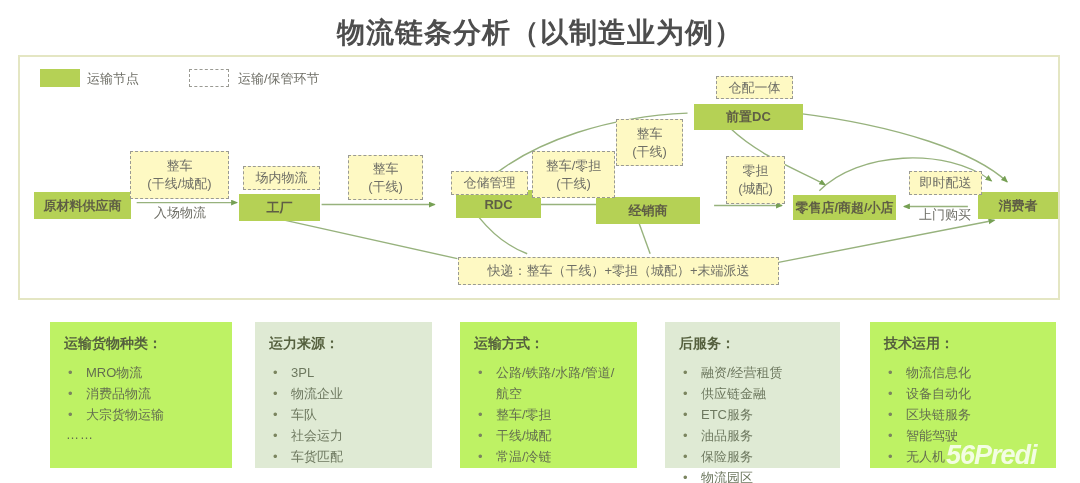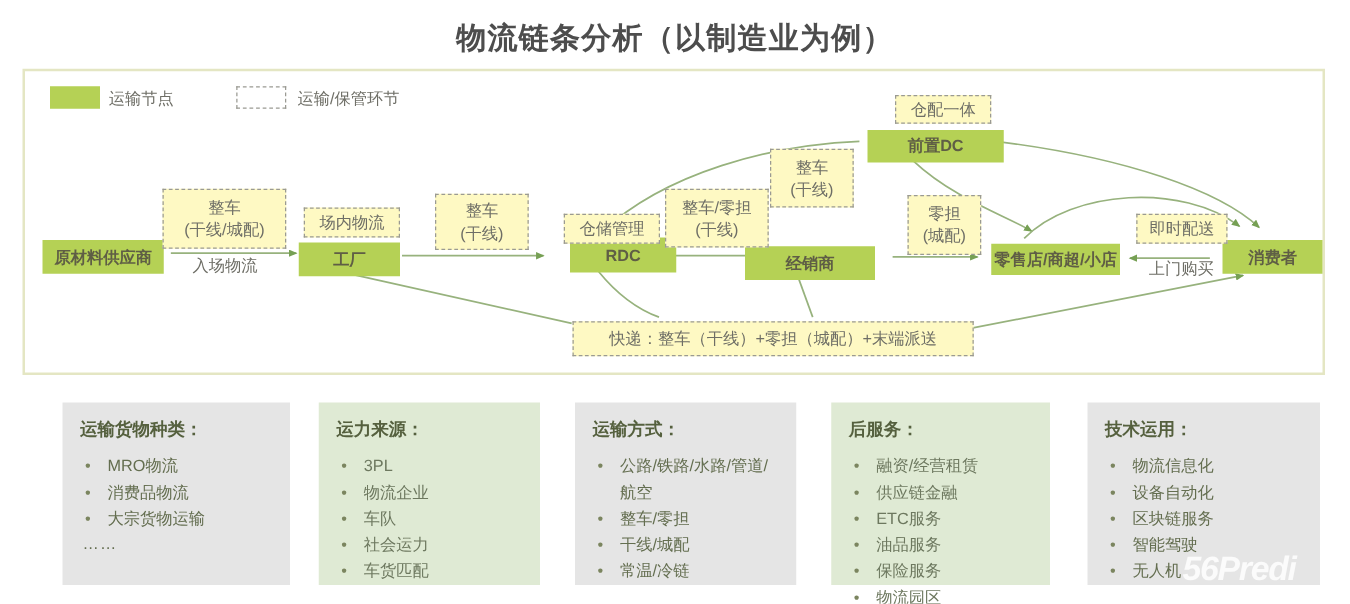--- a/index.html
+++ b/index.html
@@ -3,21 +3,21 @@
 <meta charset="utf-8">
 <style>
   html,body{margin:0;padding:0;}
   body{
     width:1080px;height:483px;position:relative;background:#ffffff;
     font-family:"Liberation Sans","DejaVu Sans",sans-serif;
     overflow:hidden;
   }
   .page-title{
     position:absolute;left:0;top:14px;width:1080px;text-align:center;
-    font-size:24px;font-weight:bold;color:#4d4d4d;letter-spacing:1px;
+    font-size:28px;font-weight:bold;color:#4d4d4d;letter-spacing:1px;
   }
   
   .diagram{
     position:absolute;left:18px;top:55px;width:1042px;height:245px;
     border:2px solid #e4e6c3;background:#ffffff;box-sizing:border-box;
   }
   .diagram svg{position:absolute;left:0;top:0;width:100%;height:100%;}
   .node{
     position:absolute;background:#b5d155;color:#5f5e45;font-weight:bold;
     font-size:13px;display:flex;align-items:center;justify-content:center;
@@ -35,21 +35,21 @@
   
   .legend-swatch-node{position:absolute;left:20px;top:12px;width:40px;height:18px;background:#b5d155;}
   .legend-swatch-process{position:absolute;left:169px;top:12px;width:40px;height:18px;border:1px dashed #9a9a93;background:#fff;box-sizing:border-box;}
   .legend-label1{position:absolute;left:67px;top:13px;font-size:13px;color:#6e6e66;font-family:Liberation Serif, serif;}
   .legend-label2{position:absolute;left:218px;top:13px;font-size:13px;color:#6e6e66;}
   
   .info-box{
     position:absolute;top:322px;height:146px;box-sizing:border-box;
     padding:13px 12px 10px 14px;
   }
-  .info-box.green{background:#e5e5e5;}
+  .info-box.green{background:#bef264;}
   .info-box.light{background:#dfead4;}
   .info-title{font-size:14px;font-weight:bold;color:#55603e;margin:0 0 9px 0;}
   .info-box.light .info-title{color:#55603e;}
   ul.info-list{list-style:none;margin:0;padding:0;}
   ul.info-list li{
     position:relative;padding-left:22px;font-size:13px;color:#646e50;
     line-height:21px;margin:0;
   }
   .info-box.light ul.info-list li{color:#6d785f;}
   ul.info-list li::before{

